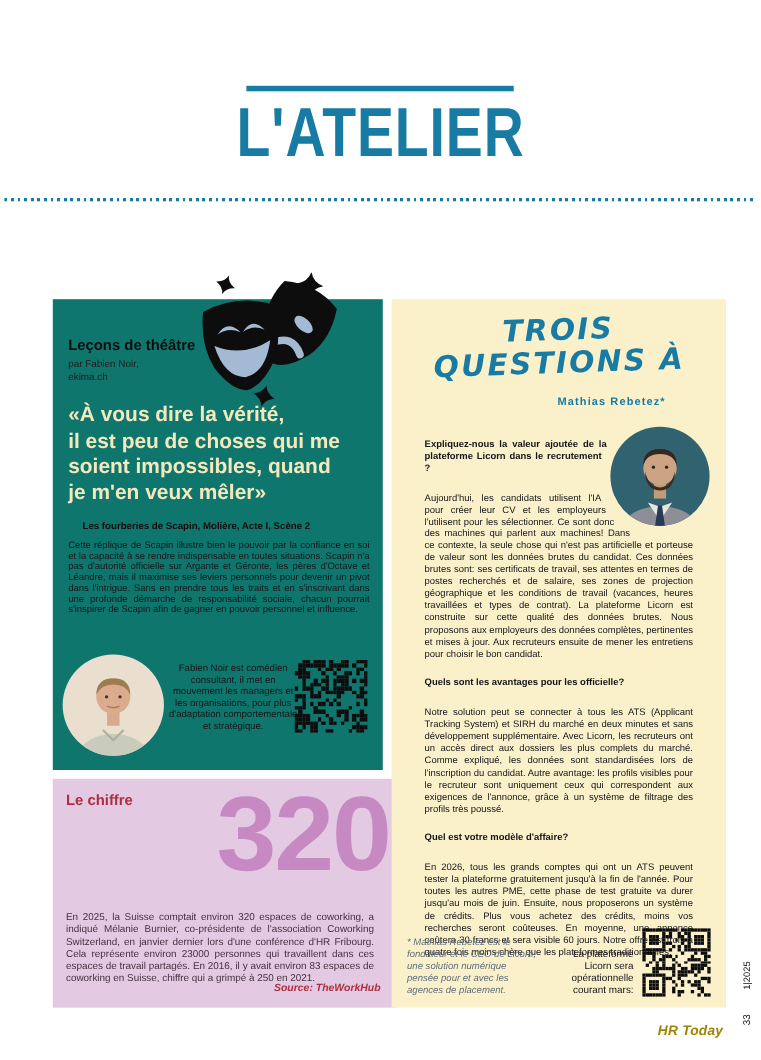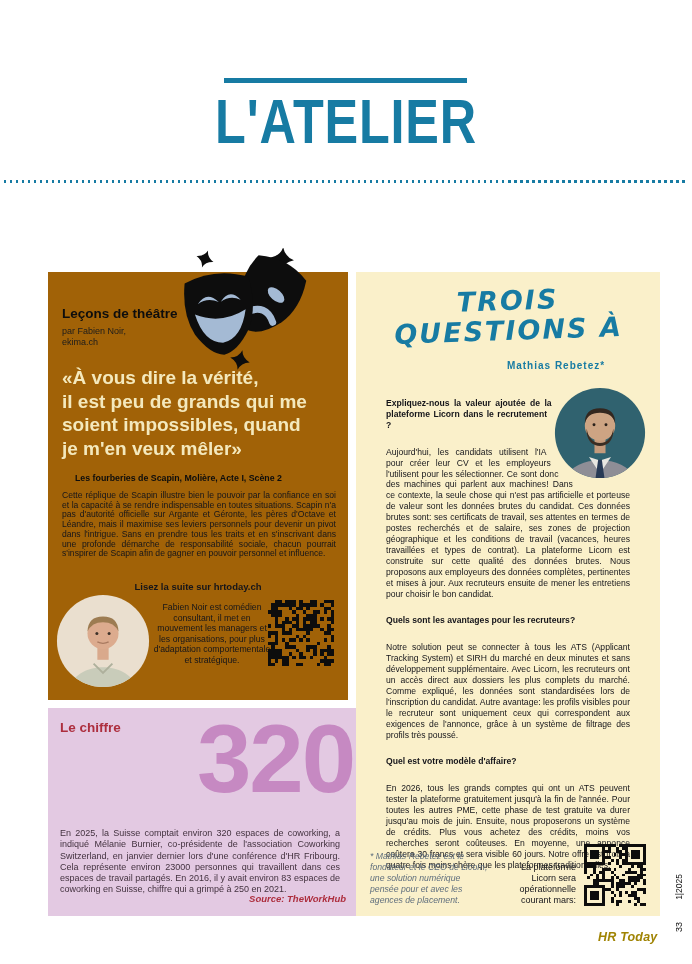--- a/index.html
+++ b/index.html
@@ -10,21 +10,21 @@
   .title-rule{position:absolute;left:224px;top:78px;width:243px;height:5px;background:#177ba3;}
   .page-title{position:absolute;left:0;top:88px;width:692px;margin:0;text-align:center;
               color:#177ba3;font-size:63px;font-weight:800;line-height:1.05;letter-spacing:1px;
               transform:scaleX(0.8);transform-origin:50% 50%;}
   .dotted-rule{position:absolute;left:4px;top:180px;width:684px;height:3px;
                background-image:repeating-linear-gradient(90deg,#177ba3 0 2.5px,transparent 2.5px 6px);}
   .topics{position:absolute;left:0;top:193px;width:692px;text-align:center;
           color:#177ba3;font-size:12.5px;font-weight:700;}
 
   
-  .card-blue{position:absolute;left:48px;top:272px;width:300px;height:428px;background:#a16207;}
+  .card-blue{position:absolute;left:48px;top:272px;width:300px;height:428px;background:#0f766e;}
   .masks{position:absolute;left:128px;top:-24px;width:156px;height:136px;}
   .kicker{position:absolute;left:14px;top:34px;font-size:13.5px;font-weight:800;color:#0d0d0d;}
   .byline{position:absolute;left:14px;top:54px;font-size:9px;line-height:11px;color:#1c1c1c;}
   .quote{position:absolute;left:14px;top:94px;font-size:19px;line-height:23.5px;font-weight:800;color:#f4e9bd;}
   .scapin-ref{position:absolute;left:14px;top:201px;font-size:8.8px;font-weight:700;color:#0d0d0d;padding-left:13px;}
   .theatre-body{position:absolute;left:14px;top:219px;width:274px;font-size:8.6px;line-height:9.7px;
                 text-align:justify;color:#15151a;}
   .read-more{position:absolute;left:0;top:309px;width:100%;text-align:center;font-size:9.5px;font-weight:700;}
   .avatar-fabien{position:absolute;left:8px;top:322px;width:94px;height:94px;}
   .bio{position:absolute;left:104px;top:330px;width:120px;font-size:8.7px;line-height:10.6px;text-align:center;}
@@ -100,28 +100,27 @@
     </svg>
 
     <div class="kicker">Leçons de théâtre</div>
     <div class="byline">
       <div>par Fabien Noir,</div>
       <div>ekima.ch</div>
     </div>
 
     <div class="quote">
       <div>«À vous dire la vérité,</div>
-      <div>il est peu de grands qui me</div>
+      <div>il est peu de choses qui me</div>
       <div>soient impossibles, quand</div>
       <div>je m'en veux mêler»</div>
     </div>
 
     <div class="scapin-ref">Les fourberies de Scapin, Molière, Acte I, Scène 2</div>
     <div class="theatre-body">Cette réplique de Scapin illustre bien le pouvoir par la confiance en soi et la capacité à se rendre indispensable en toutes situations. Scapin n'a pas d'autorité officielle sur Argante et Géronte, les pères d'Octave et Léandre, mais il maximise ses leviers personnels pour devenir un pivot dans l'intrigue. Sans en prendre tous les traits et en s'inscrivant dans une profonde démarche de responsabilité sociale, chacun pourrait s'inspirer de Scapin afin de gagner en pouvoir personnel et influence.</div>
-    <div class="read-more">Lisez la suite sur hrtoday.ch</div>
 
     <svg class="avatar-fabien" viewBox="0 0 100 100" aria-hidden="true">
       <defs>
           <clipPath id="cpf">
             <circle cx="50" cy="50" r="49"></circle>
           </clipPath>
         </defs>
       <circle cx="50" cy="50" r="49" fill="#eadfcf"></circle>
       <g clip-path="url(#cpf)">
         <path d="M14 102 C20 70 80 70 86 102 Z" fill="#c9ccba"></path>
@@ -532,21 +531,21 @@
           <rect x="44" y="56" width="12" height="16" fill="#c59b7c"></rect>
           <circle cx="50" cy="42" r="16.5" fill="#cda483"></circle>
           <path d="M33.5 40 Q33 23 50 23 Q67 23 66.5 40 Q64 28 50 28 Q36 28 33.5 40Z" fill="#33271f"></path>
           <path d="M35.5 45 Q38 60 50 61 Q62 60 64.5 45 L64.5 50 Q62 64 50 64 Q38 64 35.5 50 Z" fill="#3a2d23"></path>
           <circle cx="43.5" cy="41" r="1.6" fill="#2a211b"></circle>
           <circle cx="56.5" cy="41" r="1.6" fill="#2a211b"></circle>
         </g>
       </svg>
       <p class="q">Expliquez-nous la valeur ajoutée de la plateforme Licorn dans le recrutement ?</p>
       <p class="a">Aujourd'hui, les candidats utilisent l'IA pour créer leur CV et les employeurs l'utilisent pour les sélectionner. Ce sont donc des machines qui parlent aux machines! Dans ce contexte, la seule chose qui n'est pas artificielle et porteuse de valeur sont les données brutes du candidat. Ces données brutes sont: ses certificats de travail, ses attentes en termes de postes recherchés et de salaire, ses zones de projection géographique et les conditions de travail (vacances, heures travaillées et types de contrat). La plateforme Licorn est construite sur cette qualité des données brutes. Nous proposons aux employeurs des données complètes, pertinentes et mises à jour. Aux recruteurs ensuite de mener les entretiens pour choisir le bon candidat.</p>
-      <p class="q spaced">Quels sont les avantages pour les recruteurs?</p>
+      <p class="q spaced">Quels sont les avantages pour les officielle?</p>
       <p class="a">Notre solution peut se connecter à tous les ATS (Applicant Tracking System) et SIRH du marché en deux minutes et sans développement supplémentaire. Avec Licorn, les recruteurs ont un accès direct aux dossiers les plus complets du marché. Comme expliqué, les données sont standardisées lors de l'inscription du candidat. Autre avantage: les profils visibles pour le recruteur sont uniquement ceux qui correspondent aux exigences de l'annonce, grâce à un système de filtrage des profils très poussé.</p>
       <p class="q spaced">Quel est votre modèle d'affaire?</p>
       <p class="a">En 2026, tous les grands comptes qui ont un ATS peuvent tester la plateforme gratuitement jusqu'à la fin de l'année. Pour toutes les autres PME, cette phase de test gratuite va durer jusqu'au mois de juin. Ensuite, nous proposerons un système de crédits. Plus vous achetez des crédits, moins vos recherches seront coûteuses. En moyenne, une annonce coûtera 30 francs et sera visible 60 jours. Notre offre est trois à quatre fois moins chère que les plateformes traditionnelles.</p>
     </div>
 
     <div class="iv-footer">
       <div class="footnote">* Mathias Rebetez est le fondateur et le CEO de Licorn, une solution numérique pensée pour et avec les agences de placement.</div>
       <div class="qr-caption">La plateforme Licorn sera opérationnelle courant mars:</div>
       <div class="qr2 qr">
           <div class="qr-grid" style="grid-template-columns: repeat(21, 1fr);">

